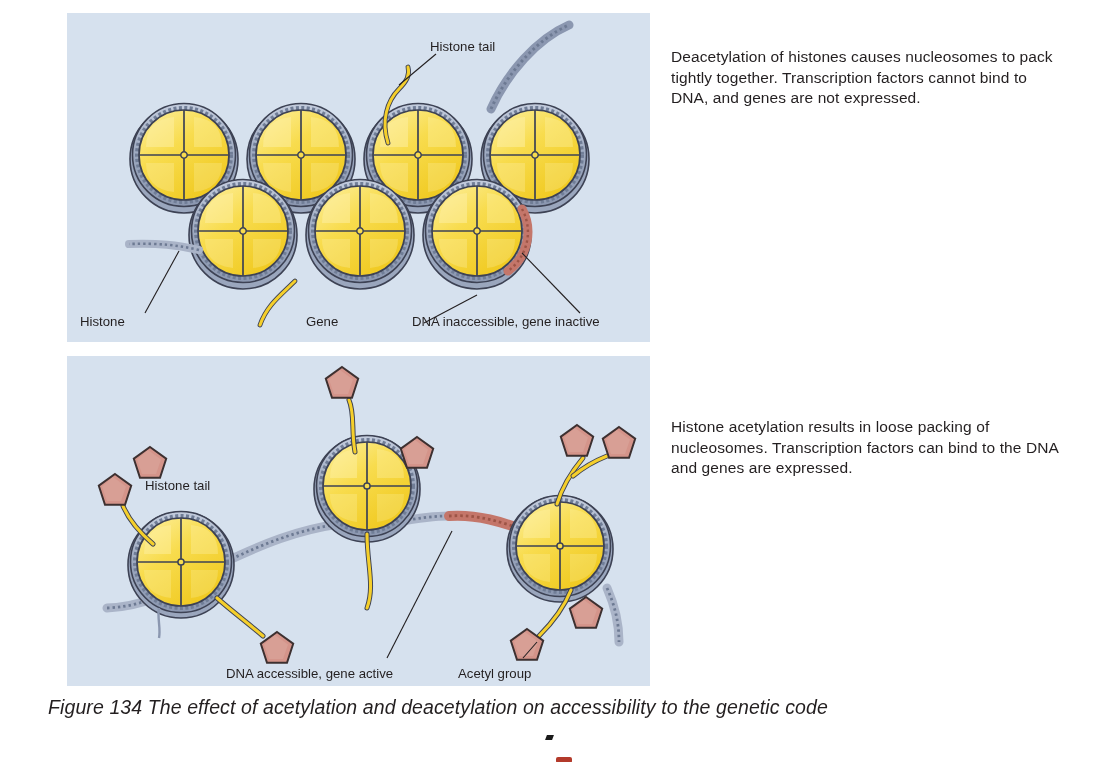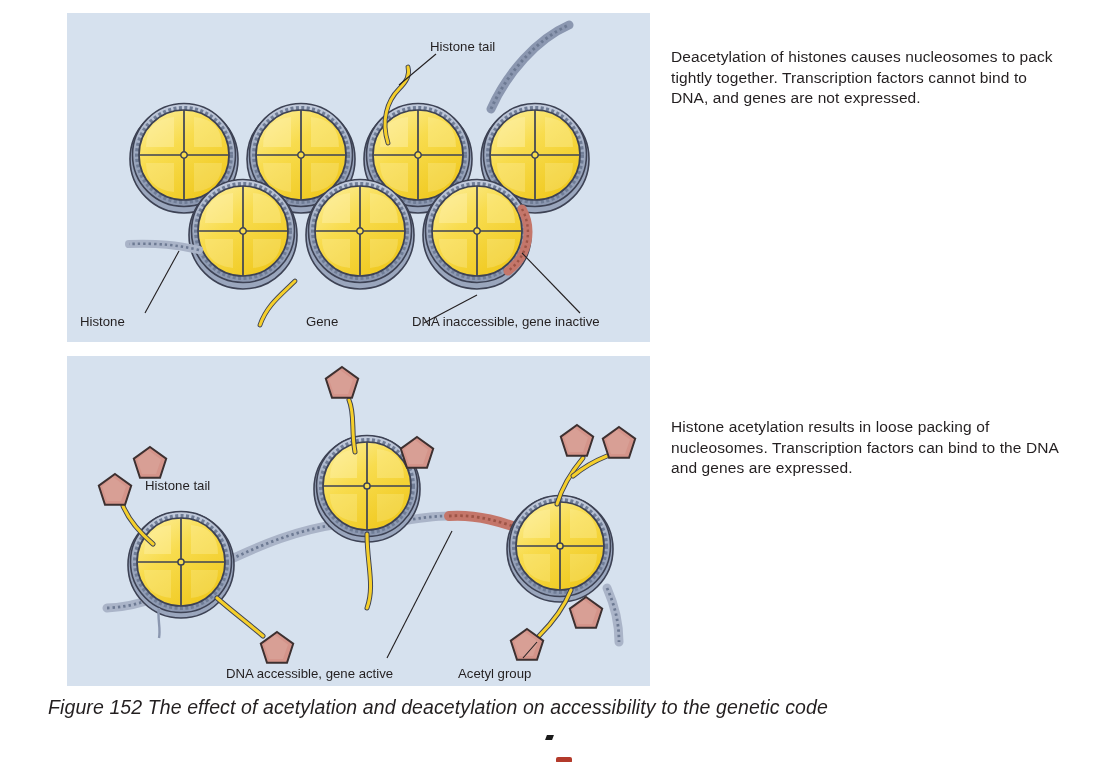--- a/index.html
+++ b/index.html
@@ -329,18 +329,18 @@
       <text class="lbl" x="78" y="134">Histone tail</text>
       <text class="lbl" x="159" y="322">DNA accessible, gene active</text>
       <text class="lbl" x="391" y="322">Acetyl group</text>
     </svg>
   </div>
 
   <div class="side-text" id="desc-bottom">Histone acetylation results in loose packing of nucleosomes. Transcription factors can bind to the DNA and genes are expressed.</div>
 
   <div class="side-text" id="desc-top">Deacetylation of histones causes nucleosomes to pack tightly together. Transcription factors cannot bind to DNA, and genes are not expressed.</div>
 
-  <div id="caption">Figure 152 The effect of acetylation and deacetylation on accessibility to the genetic code</div>
+  <div id="caption">Figure 134 The effect of acetylation and deacetylation on accessibility to the genetic code</div>
 
   <div id="stray-mark-2"></div>
   <div id="stray-mark"></div>
 
 </div>
 
 </body></html>

